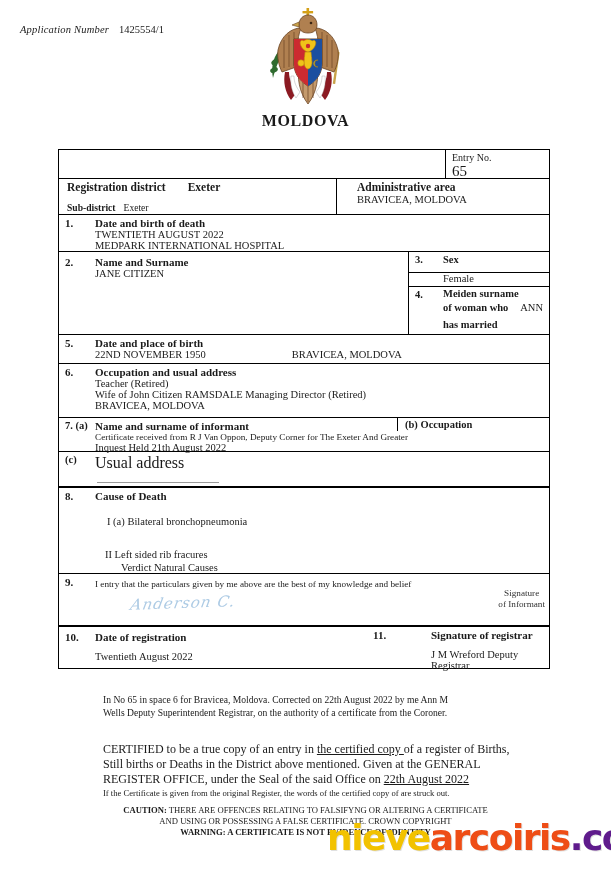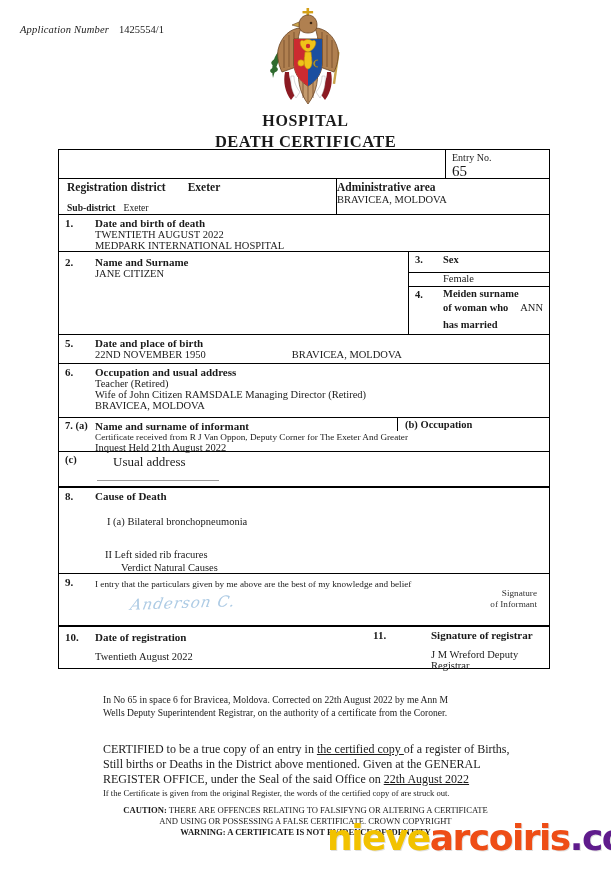--- a/index.html
+++ b/index.html
@@ -114,21 +114,21 @@
     flex: 0 0 104px;
     width: 104px;
     padding-left: 6px;
   }
   .entry .lbl2 { font-size: 10px; }
   .entry .v { font-size: 15px; }
 
   
   .row-reg { height: 36px; }
   .row-reg .regleft { flex: 1 1 auto; padding-left: 8px; }
-  .row-reg .regright { flex: 0 0 213px; width: 213px; padding-left: 0; }
+  .row-reg .regright { flex: 0 0 213px; width: 213px; padding-left: 20px; }
   .reg-title { font-weight: bold; font-size: 11.5px; }
   .reg-title .tabval { margin-left: 22px; }
   .sub-dist {
     font-size: 9.6px;
     font-weight: bold;
     margin-top: 9px;
   }
   .sub-dist .sv { font-weight: normal; margin-left: 8px; }
   .admin-val { font-size: 10.5px; margin-top: 1px; }
 
@@ -215,25 +215,25 @@
   
   .row-9 { height: 52px; }
   .r9-num { padding-top: 2px; }
   .r9-body { flex: 1 1 auto; position: relative; }
   .r9-text {
     font-size: 9.2px;
     padding-top: 3px;
   }
   .sig-informant {
     position: absolute;
-    right: 12px;
+    right: 4px;
     top: 14px;
     font-size: 9.2px;
     line-height: 11px;
-    text-align: right;
+    text-align: center;
     color: #333;
   }
   .signature {
     position: absolute;
     left: 36px;
     top: 20px;
     font-family: "DejaVu Serif", serif;
     font-style: italic;
     font-size: 15px;
     color: #9fc2e0;
@@ -402,22 +402,21 @@
       <g>
         <path d="M20,66 C18,76 20,86 26,94 L32,86 C27,80 24,73 24,66 Z" fill="#8b1a22"></path>
         <path d="M66,66 C68,76 66,86 60,94 L54,86 C59,80 62,73 62,66 Z" fill="#8b1a22"></path>
         <path d="M26,70 C25,78 27,86 31,92 L35,86 C31,81 29,76 29,70 Z" fill="#ffffff" stroke="#999" stroke-width="0.4"></path>
         <path d="M60,70 C61,78 59,86 55,92 L51,86 C55,81 57,76 57,70 Z" fill="#ffffff" stroke="#999" stroke-width="0.4"></path>
       </g>
     </svg>
   </div>
 
   <div class="title-block">
-    <div class="title-country">HOSPITAL</div>
-    <div class="title-doc">DEATH CERTIFICATE</div>
+    <div class="title-country">MOLDOVA</div>
   </div>
 
   <div class="cert-table">
 
     <div class="row row-entry">
       <div class="cell left"></div>
       <div class="cell entry bl">
         <div class="lbl2">Entry No.</div>
         <div class="v">65</div>
       </div>
@@ -509,21 +508,21 @@
         <div class="occ-split"></div>
         <div class="occ-label">(b) Occupation</div>
         <div class="small">Certificate received from R J Van Oppon, Deputy Corner for The Exeter And Greater</div>
         <div class="val">Inquest Held 21th August 2022</div>
       </div>
     </div>
 
     <div class="row row-7c">
       <div class="cell num light">(c)</div>
       <div class="cell" style="flex:1 1 auto;">
-        <div class="lbl" style="font-weight:normal;font-size:13px;margin-left:18px;">Usual address</div>
+        <div class="lbl" style="font-weight:normal;font-size:16px;">Usual address</div>
         <span class="rule"></span>
       </div>
     </div>
 
     <div class="row row-8" style="border-top:1.6px solid #000;">
       <div class="cell num">8.</div>
       <div class="cell" style="flex:1 1 auto;">
         <div class="lbl">Cause of Death</div>
         <div class="cod-line cod-a">I (a)  Bilateral bronchopneumonia</div>
         <div class="cod-line cod-ii">II  Left sided rib fracures</div>

